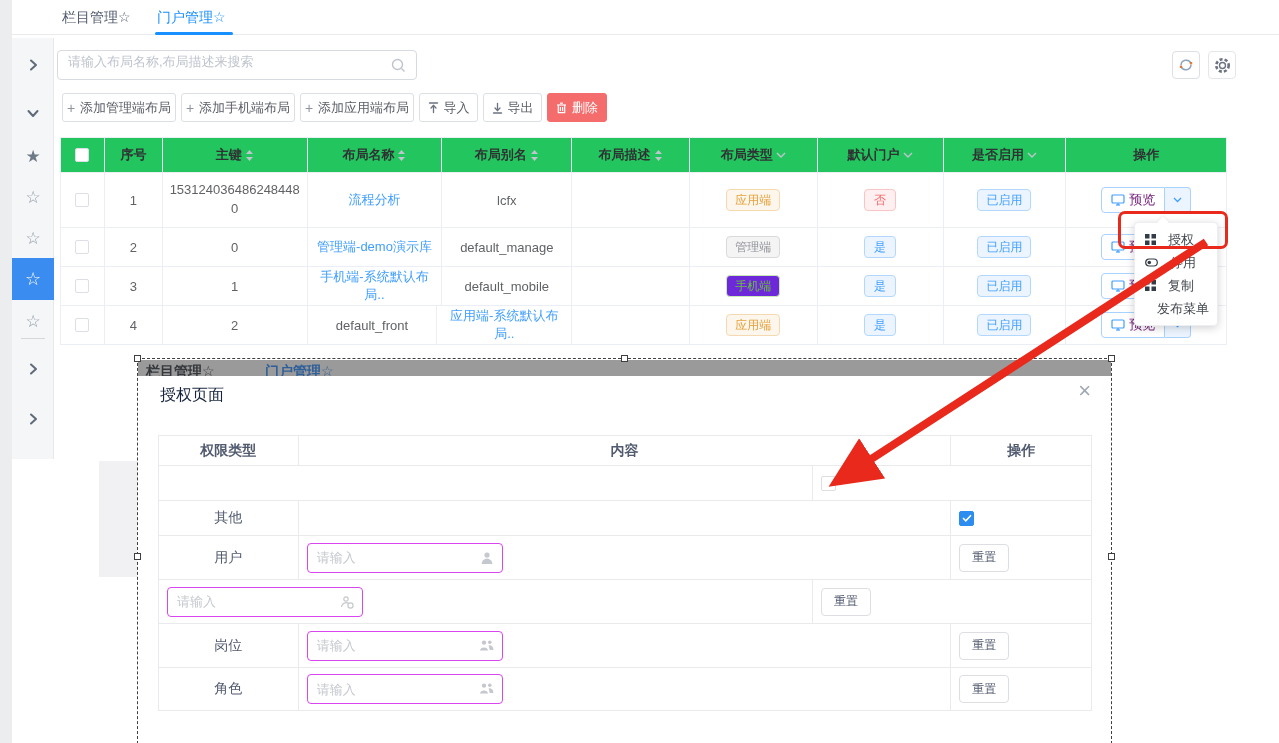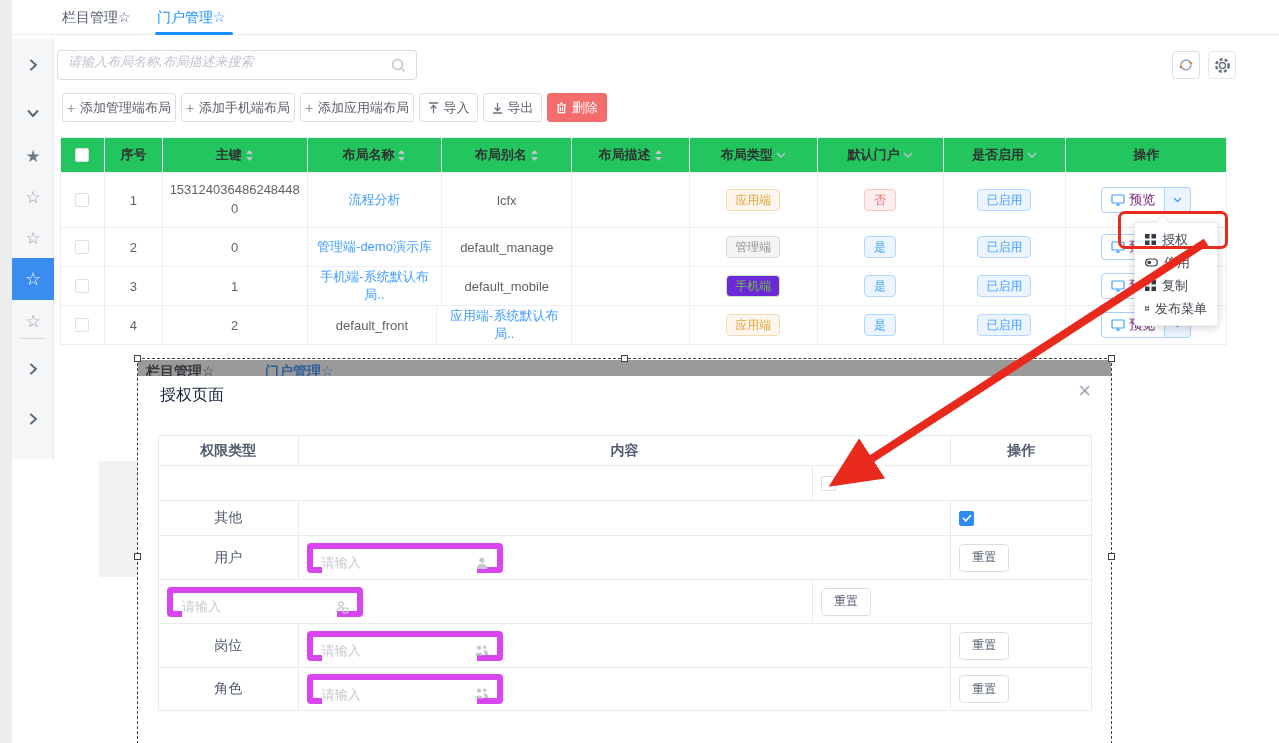--- a/index.html
+++ b/index.html
@@ -18,21 +18,21 @@
   .side-div { position:absolute; left:9px; width:24px; height:1px; background:#d4d7db; }
 
   
   .tabbar { position:absolute; left:12px; top:0; width:1267px; height:35px; border-bottom:1px solid #e8eaec; background:#fff; }
   .tab { position:absolute; top:9px; font-size:14px; color:#515a6e; cursor:pointer; }
   .tab.active { color:#1890ff; }
   .tab-underline { position:absolute; left:143px; top:32px; width:78px; height:3px; background:#1890ff; border-radius:2px; }
 
   
   .search-box { position:absolute; left:57px; top:50px; width:360px; height:30px; border:1px solid #d7dae0; border-radius:4px; background:#fff; }
-  .search-box input { position:absolute; left:10px; top:1px; width:320px; height:18px; border:none; outline:none; font-size:13px; color:#7f1d1d; font-family:inherit;font-style:italic; }
+  .search-box input { position:absolute; left:10px; top:1px; width:320px; height:18px; border:none; outline:none; font-size:13px; color:#7f1d1d; font-family:inherit; }
   .search-box input::placeholder { color:#bfc4cd; }
   .search-glyph { position:absolute; right:10px; top:7px; }
   .sq-btn { position:absolute; top:51px; width:28px; height:28px; border:1px solid #dcdfe6; border-radius:4px; background:#fff; display:flex; align-items:center; justify-content:center; cursor:pointer; }
 
   
   .tbtn { position:absolute; top:93px; height:29px; border:1px solid #dcdfe6; border-radius:3px; background:#fff; font-size:13px; color:#5a5e66; display:flex; align-items:center; justify-content:center; gap:5px; cursor:pointer; font-family:inherit; }
   .tbtn .plus { color:#9094a0; font-size:14px; line-height:1; }
   .tbtn.danger { background:#f56c6c; border-color:#f56c6c; color:#fff; }
 
   
@@ -55,21 +55,21 @@
   .bdg-blue   { color:#409eff; background:#ecf5ff; border-color:#b3d8ff; }
   .bdg-sm { padding:0 9px; }
 
   .pv-group { display:inline-flex; height:26px; cursor:pointer; }
   .pv-main { display:inline-flex; align-items:center; gap:4px; padding:0 9px; border:1px solid #a8d2ff; border-radius:4px 0 0 4px; background:#fff; color:#701a75; font-size:13px; }
   .pv-arrow { display:inline-flex; align-items:center; justify-content:center; width:26px; border:1px solid #a8d2ff; border-left:none; border-radius:0 4px 4px 0; background:#ecf5ff; }
 
   
   .dropdown { position:absolute; left:1134px; top:222px; width:84px; background:#fff; border:1px solid #eceef2; border-radius:4px; box-shadow:0 2px 8px rgba(0,0,0,.18); padding:5px 0; z-index:20; }
   .dropdown::before { content:""; position:absolute; left:24px; top:-5px; width:8px; height:8px; background:#fff; transform:rotate(45deg); box-shadow:-1px -1px 2px rgba(0,0,0,.06); }
-  .dd-item { display:flex; align-items:center; gap:6px; height:23px; padding:0 10px; font-size:13px; color:#43484f; cursor:pointer; white-space:nowrap; }
+  .dd-item { display:flex; align-items:center; gap:12px; height:23px; padding:0 10px; font-size:13px; color:#43484f; cursor:pointer; white-space:nowrap; }
 
   
   .red-box { position:absolute; left:1118px; top:211px; width:110px; height:38px; border:3px solid #e8291c; border-radius:7px; z-index:50; pointer-events:none; }
   .anno-svg { position:absolute; left:0; top:0; z-index:50; pointer-events:none; }
 
   
   .sel-rect { position:absolute; left:137px; top:358px; width:975px; height:386px; border:1px dashed #3f3f3f; z-index:30; pointer-events:none; }
   .handle { position:absolute; width:7px; height:7px; background:#fff; border:1px solid #3f3f3f; z-index:40; }
   .gray-underlay { position:absolute; left:138px; top:360px; width:973px; height:16px; background:#9a9a9a; overflow:hidden; z-index:10; }
   .gu-text { position:absolute; top:3px; font-size:14px; font-weight:bold; }
@@ -84,21 +84,21 @@
   .m-cell:last-child { border-right:none; }
   .mc0 { width:140px; justify-content:center; }
   .mc1 { width:654px; padding-left:8px; }
   .mc2 { width:140px; padding-left:8px; }
   .m-head { font-weight:bold; color:#515a6e; }
   .m-head .m-cell { justify-content:center; padding-left:0; }
 
   .mcb { width:15px; height:15px; border:1px solid #dcdee2; border-radius:2px; background:#fff; cursor:pointer; }
   .mcb.checked { background:#2d8cf0; border-color:#2d8cf0; display:flex; align-items:center; justify-content:center; }
 
-  .m-input { position:relative; width:196px; height:30px; border:6px solid #d946ef; border-radius:4px; background:#fff;padding-left:7px; }
+  .m-input { position:relative; width:196px; height:30px; border:1px solid #d946ef; border-radius:4px; background:#fff;padding-left:7px; }
   .m-input input { position:absolute; left:9px; top:1px; width:155px; height:26px; border:none; outline:none; font-size:13px; color:#515a6e; font-family:inherit; }
   .m-input input::placeholder { color:#c5c8ce; }
   .m-input .in-ic { position:absolute; right:8px; top:7px; }
   .reset-btn { width:50px; height:28px; border:1px solid #dcdee2; border-radius:4px; background:#fff; font-size:12px; color:#515a6e; cursor:pointer; font-family:inherit; }
 
   svg { display:block; }
 </style>
 </head>
 <body>
 

